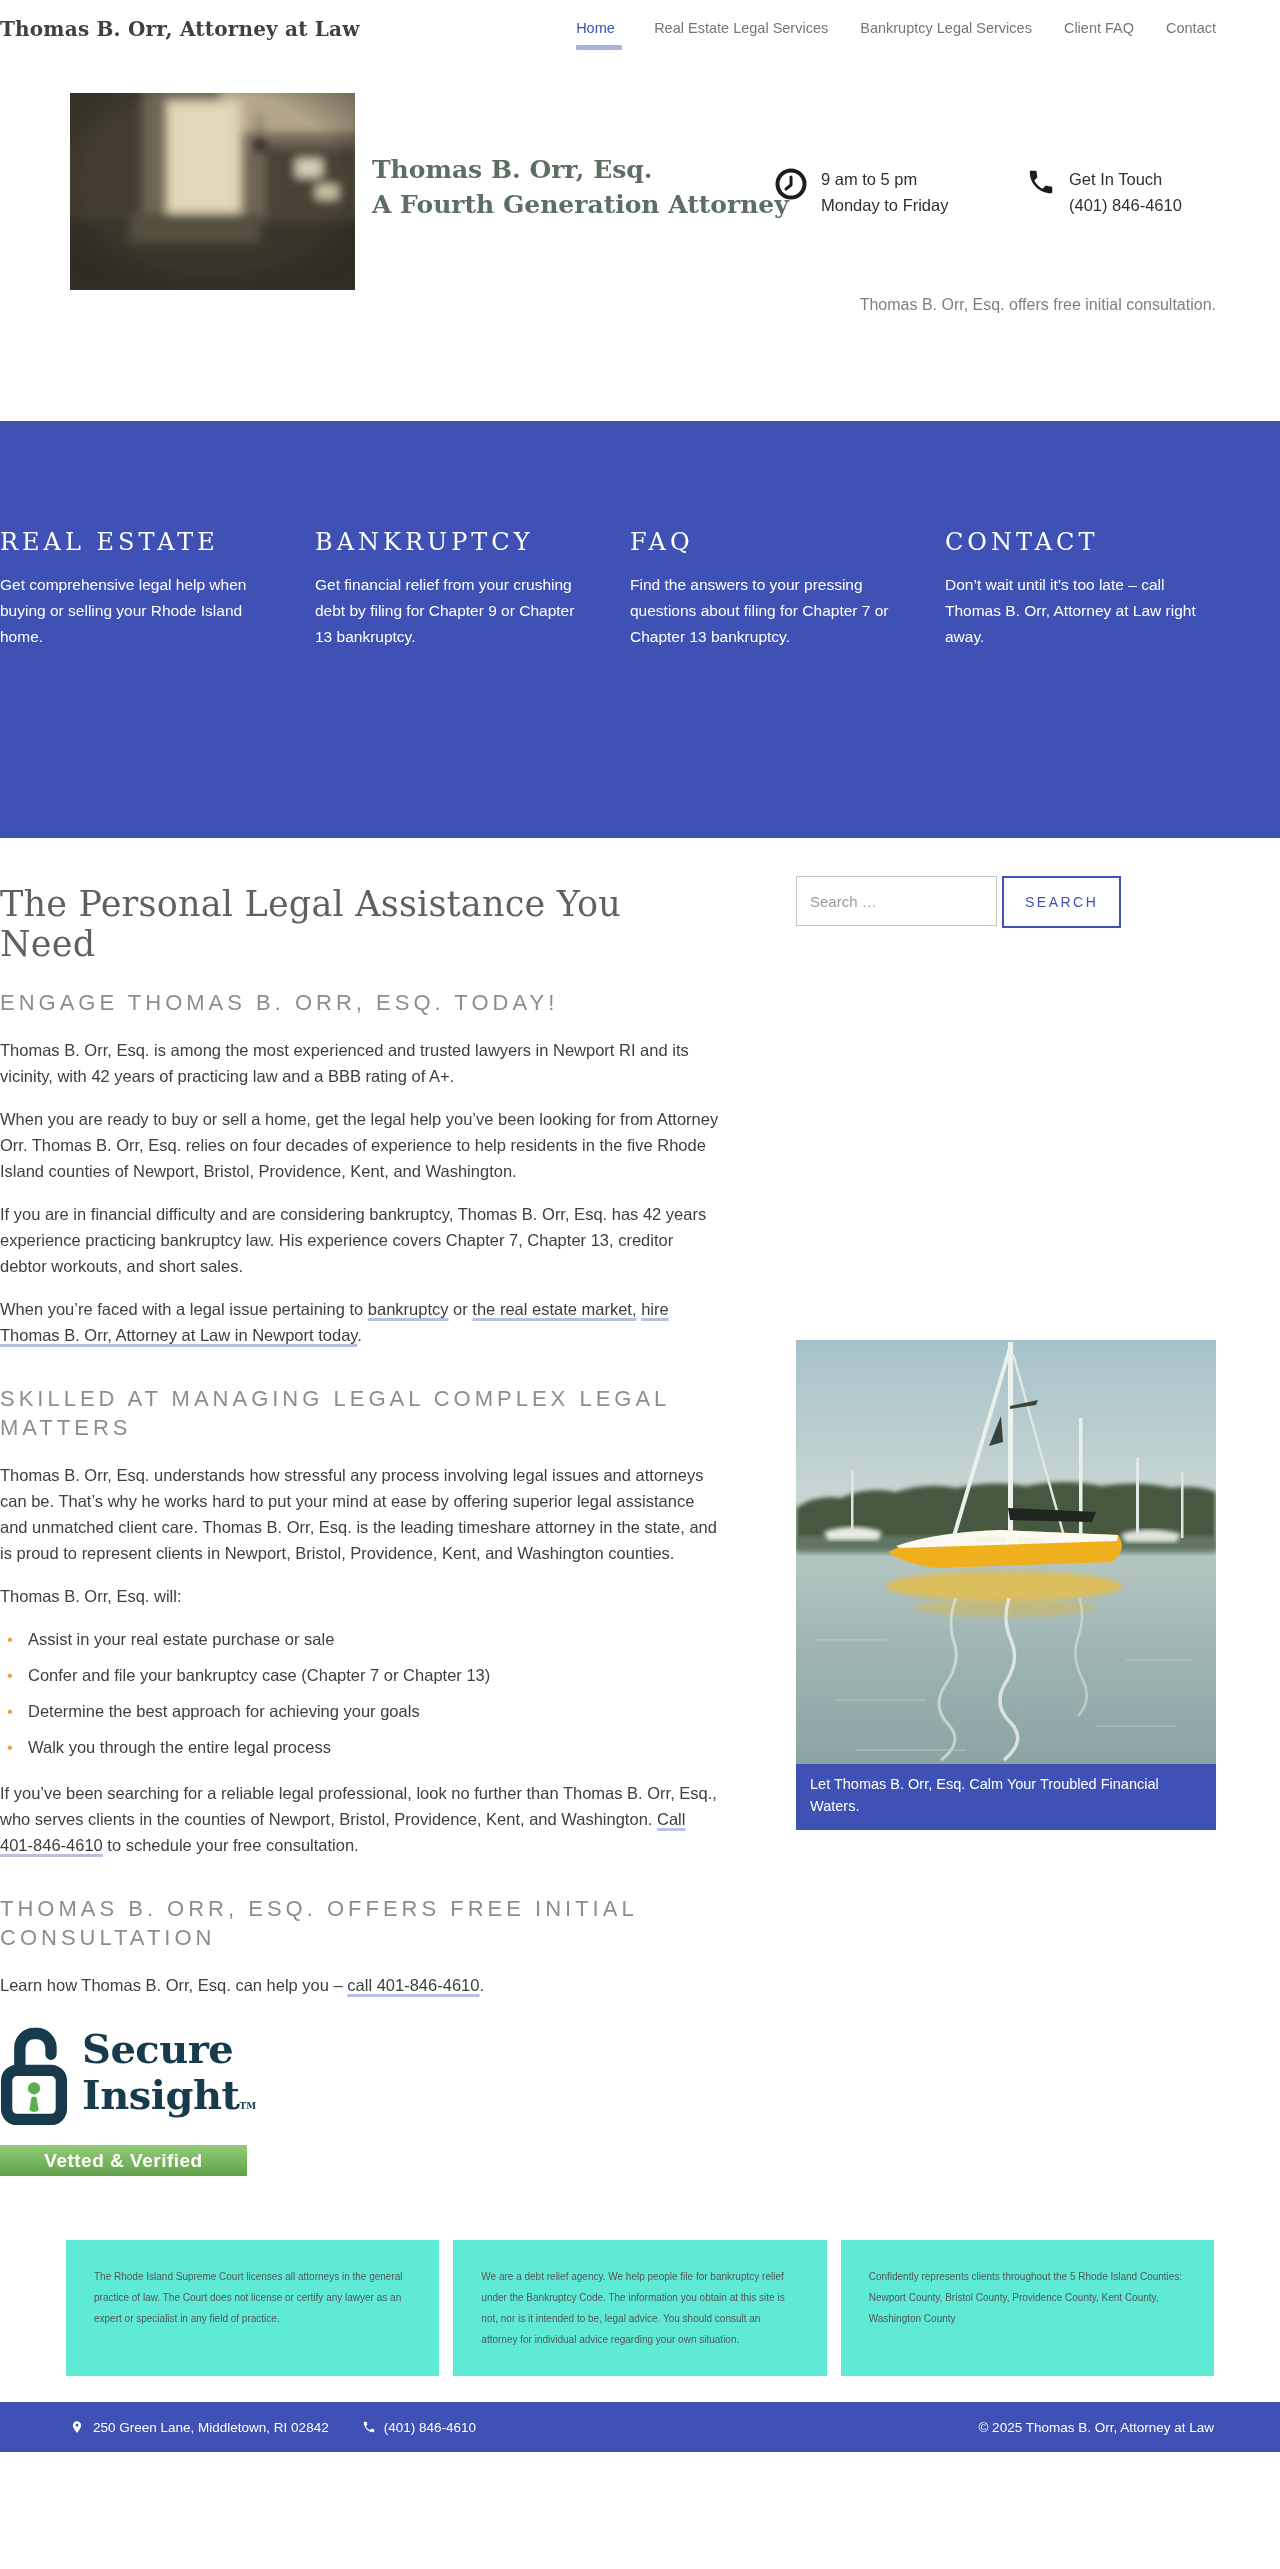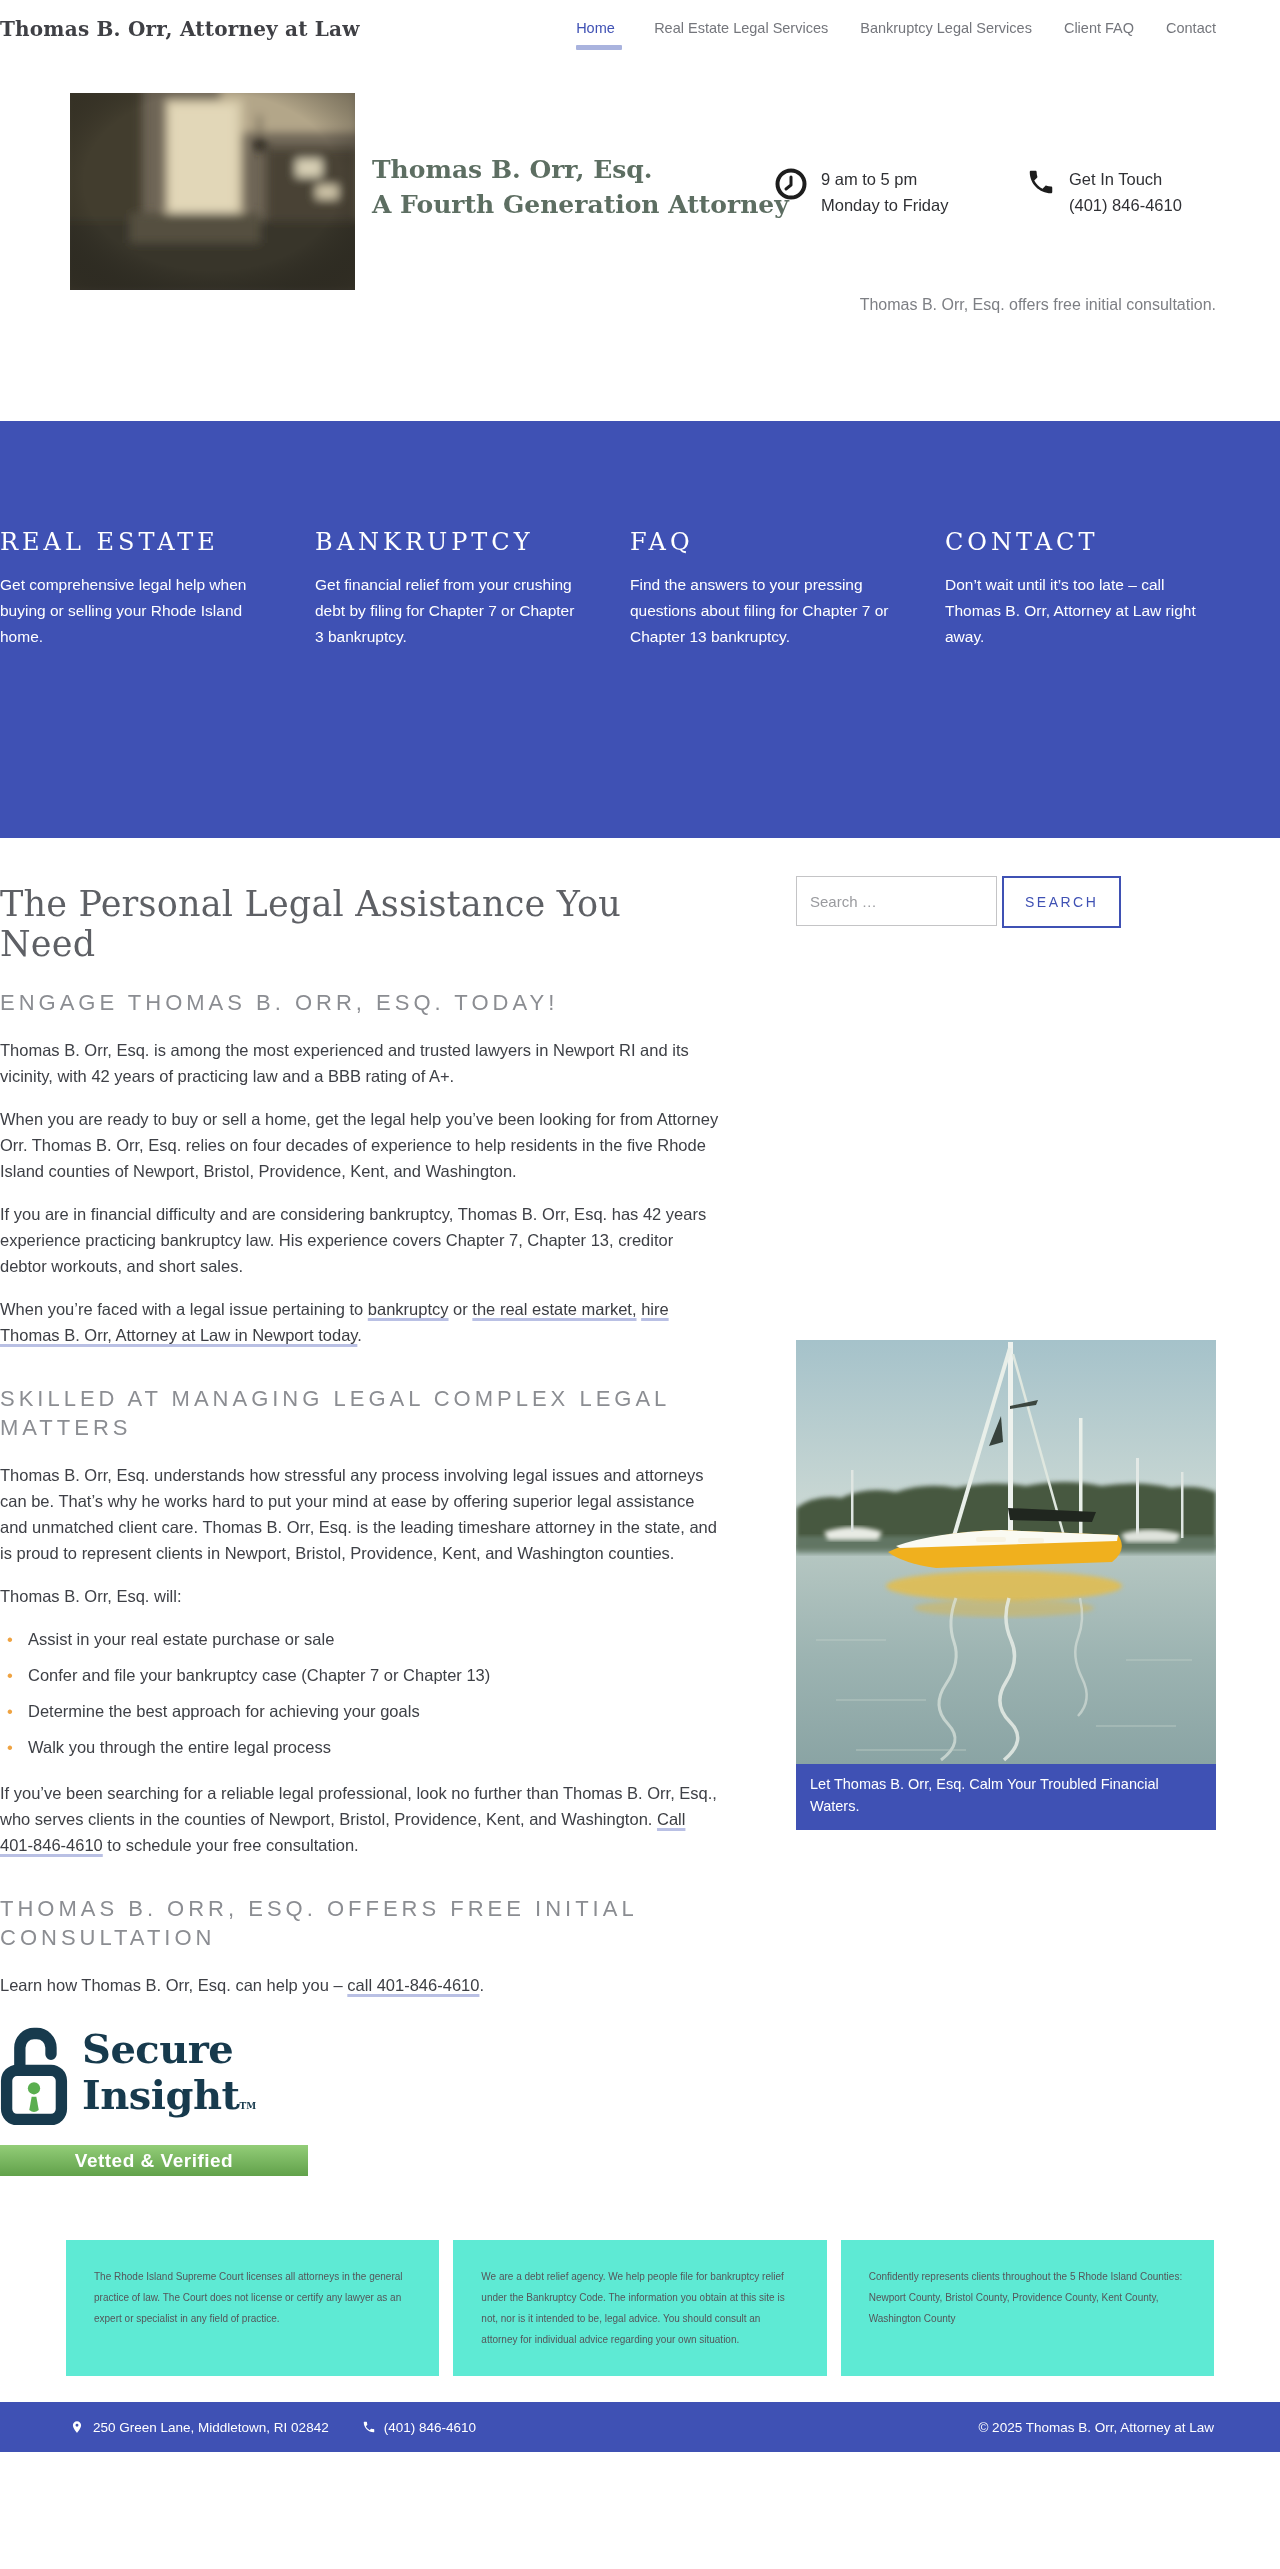--- a/index.html
+++ b/index.html
@@ -59,21 +59,21 @@
   .search-button { margin-left:5px; height:52px; padding:0 21px; background:#fff; border:2px solid #3f51b4; color:#3f51b4; font-size:14px; letter-spacing:2.5px; font-family:"Liberation Sans", sans-serif; cursor:pointer; }
   .boat-figure { margin-top:412px; width:420px; }
   .boat-figure svg { display:block; }
   .boat-caption { background:#3f51b4; color:#fff; font-size:14.5px; line-height:1.5; padding:10px 14px 12px; }
 
   
   .si-logo { margin-top:28px; }
   .si-row { display:flex; align-items:flex-start; }
   .si-text { margin-left:14px; font-family:"DejaVu Serif", serif; font-weight:700; font-size:40px; line-height:46px; color:#173a4d; letter-spacing:-.5px; }
   .si-text .tm { font-size:9px; vertical-align:baseline; letter-spacing:0; }
-  .si-badge { margin-top:16px; width:308px; height:31px; background:linear-gradient(180deg,#93cd78,#61a14a); color:#fff; font-size:19px; font-weight:700; text-align:center; line-height:31px; letter-spacing:.5px; }
+  .si-badge { margin-top:16px; width:247px; height:31px; background:linear-gradient(180deg,#93cd78,#61a14a); color:#fff; font-size:19px; font-weight:700; text-align:center; line-height:31px; letter-spacing:.5px; }
 
   
   .widgets { display:flex; gap:14px; margin:64px 66px 26px; }
   .widget { flex:1; background:#5eead4; padding:26px 28px; font-size:10px; line-height:21px; color:#55565a; }
   .bottom-bar { background:#3f51b4; }
   .bar-inner { display:flex; align-items:center; height:50px; padding:0 66px 0 70px; color:#fff; font-size:13.5px; }
   .bar-left { display:flex; align-items:center; gap:9px; }
   .bar-phone { display:flex; align-items:center; gap:8px; margin-left:24px; }
   .bar-right { margin-left:auto; }
   .icon-svg { display:block; }
@@ -152,21 +152,21 @@
 </section>
 
 <section class="band">
   <div class="band-inner container">
     <div class="band-col">
       <h3>REAL ESTATE</h3>
       <p>Get comprehensive legal help when buying or selling your Rhode Island home.</p>
     </div>
     <div class="band-col">
       <h3>BANKRUPTCY</h3>
-      <p>Get financial relief from your crushing debt by filing for Chapter 7 or Chapter 3 bankruptcy.</p>
+      <p>Get financial relief from your crushing debt by filing for Chapter 9 or Chapter 13 bankruptcy.</p>
     </div>
     <div class="band-col">
       <h3>FAQ</h3>
       <p>Find the answers to your pressing questions about filing for Chapter 7 or Chapter 13 bankruptcy.</p>
     </div>
     <div class="band-col">
       <h3>CONTACT</h3>
       <p>Don’t wait until it’s too late – call Thomas B. Orr, Attorney at Law right away.</p>
     </div>
   </div>

